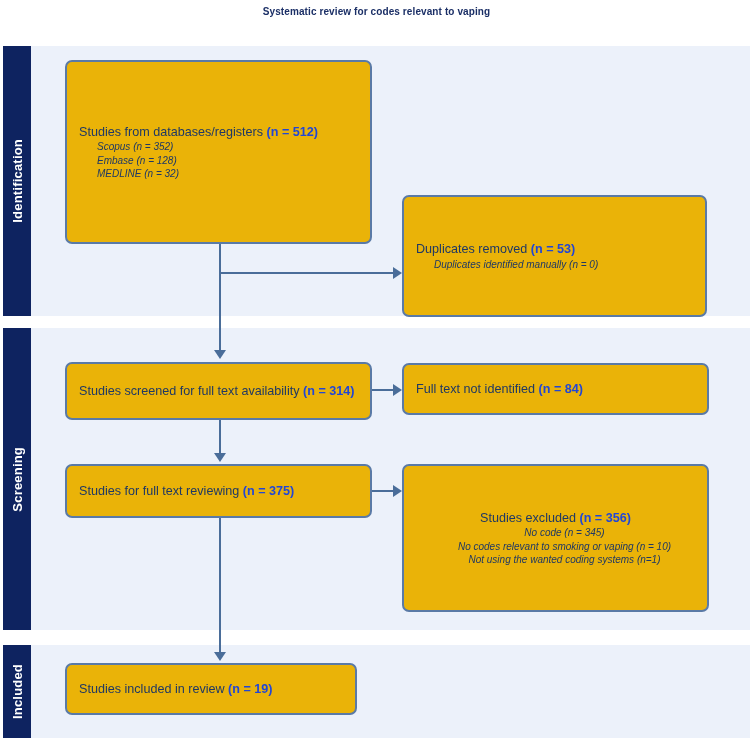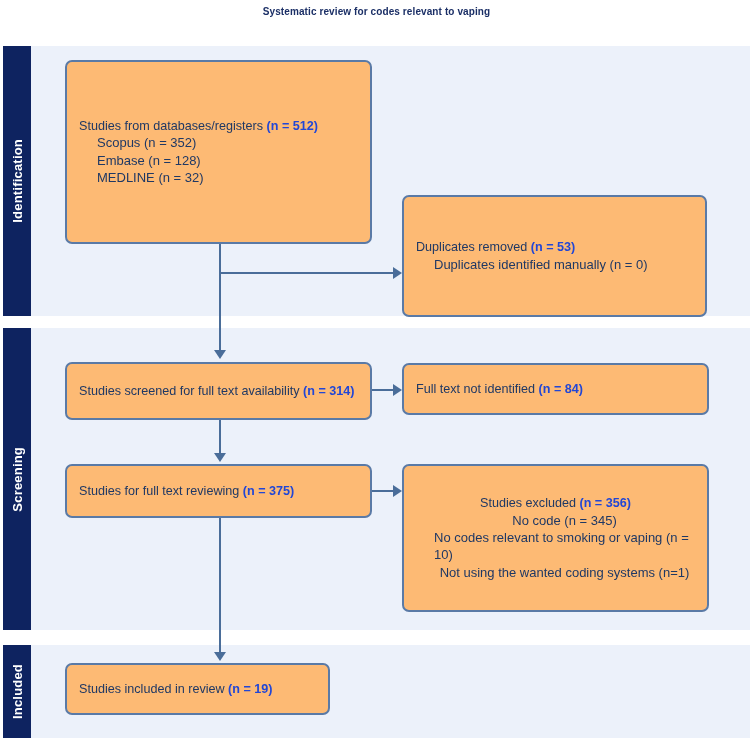--- a/index.html
+++ b/index.html
@@ -55,57 +55,58 @@
     transform: rotate(180deg);
     white-space: nowrap;
   }
 
   #stage-identification { top: 46px;  width: 747px; height: 270px; }
   #stage-screening      { top: 328px; width: 747px; height: 302px; }
   #stage-included       { top: 645px; width: 747px; height: 93px;  }
 
   .node {
     position: absolute;
-    background: #fdba74;
+    background: #eab308;
     border: 2px solid #5a7aa6;
     border-radius: 7px;
     box-sizing: border-box;
     display: flex;
     flex-direction: column;
     justify-content: center;
     padding: 6px 12px;
   }
   .node .headline {
     font-size: 12.6px;
     color: #1f3864;
     line-height: 1.32;
   }
   .node .headline .count {
     color: #2146d6;
     font-weight: bold;
   }
   .node .sub {
-    font-size: 13px;
+    font-size: 10px;
     color: #1f3864;
     line-height: 1.33;
     padding-left: 18px;
+    font-style: italic;
   }
   .node .sub.hang {
     padding-left: 18px;
     text-indent: -0px;
   }
 
   
   #box-records     { left: 65px;  top: 60px;  width: 307px; height: 184px; }
   #box-duplicates  { left: 402px; top: 195px; width: 305px; height: 122px; }
   #box-screened    { left: 65px;  top: 362px; width: 307px; height: 58px;  }
   #box-nofulltext  { left: 402px; top: 363px; width: 307px; height: 52px;  }
   #box-reviewing   { left: 65px;  top: 464px; width: 307px; height: 54px;  }
   #box-excluded    { left: 402px; top: 464px; width: 307px; height: 148px; align-items: center; }
-  #box-included    { left: 65px;  top: 663px; width: 265px; height: 52px;  }
+  #box-included    { left: 65px;  top: 663px; width: 292px; height: 52px;  }
 
   
   .line-v {
     position: absolute;
     width: 2px;
     background: #4a6d99;
   }
   .line-h {
     position: absolute;
     height: 2px;

